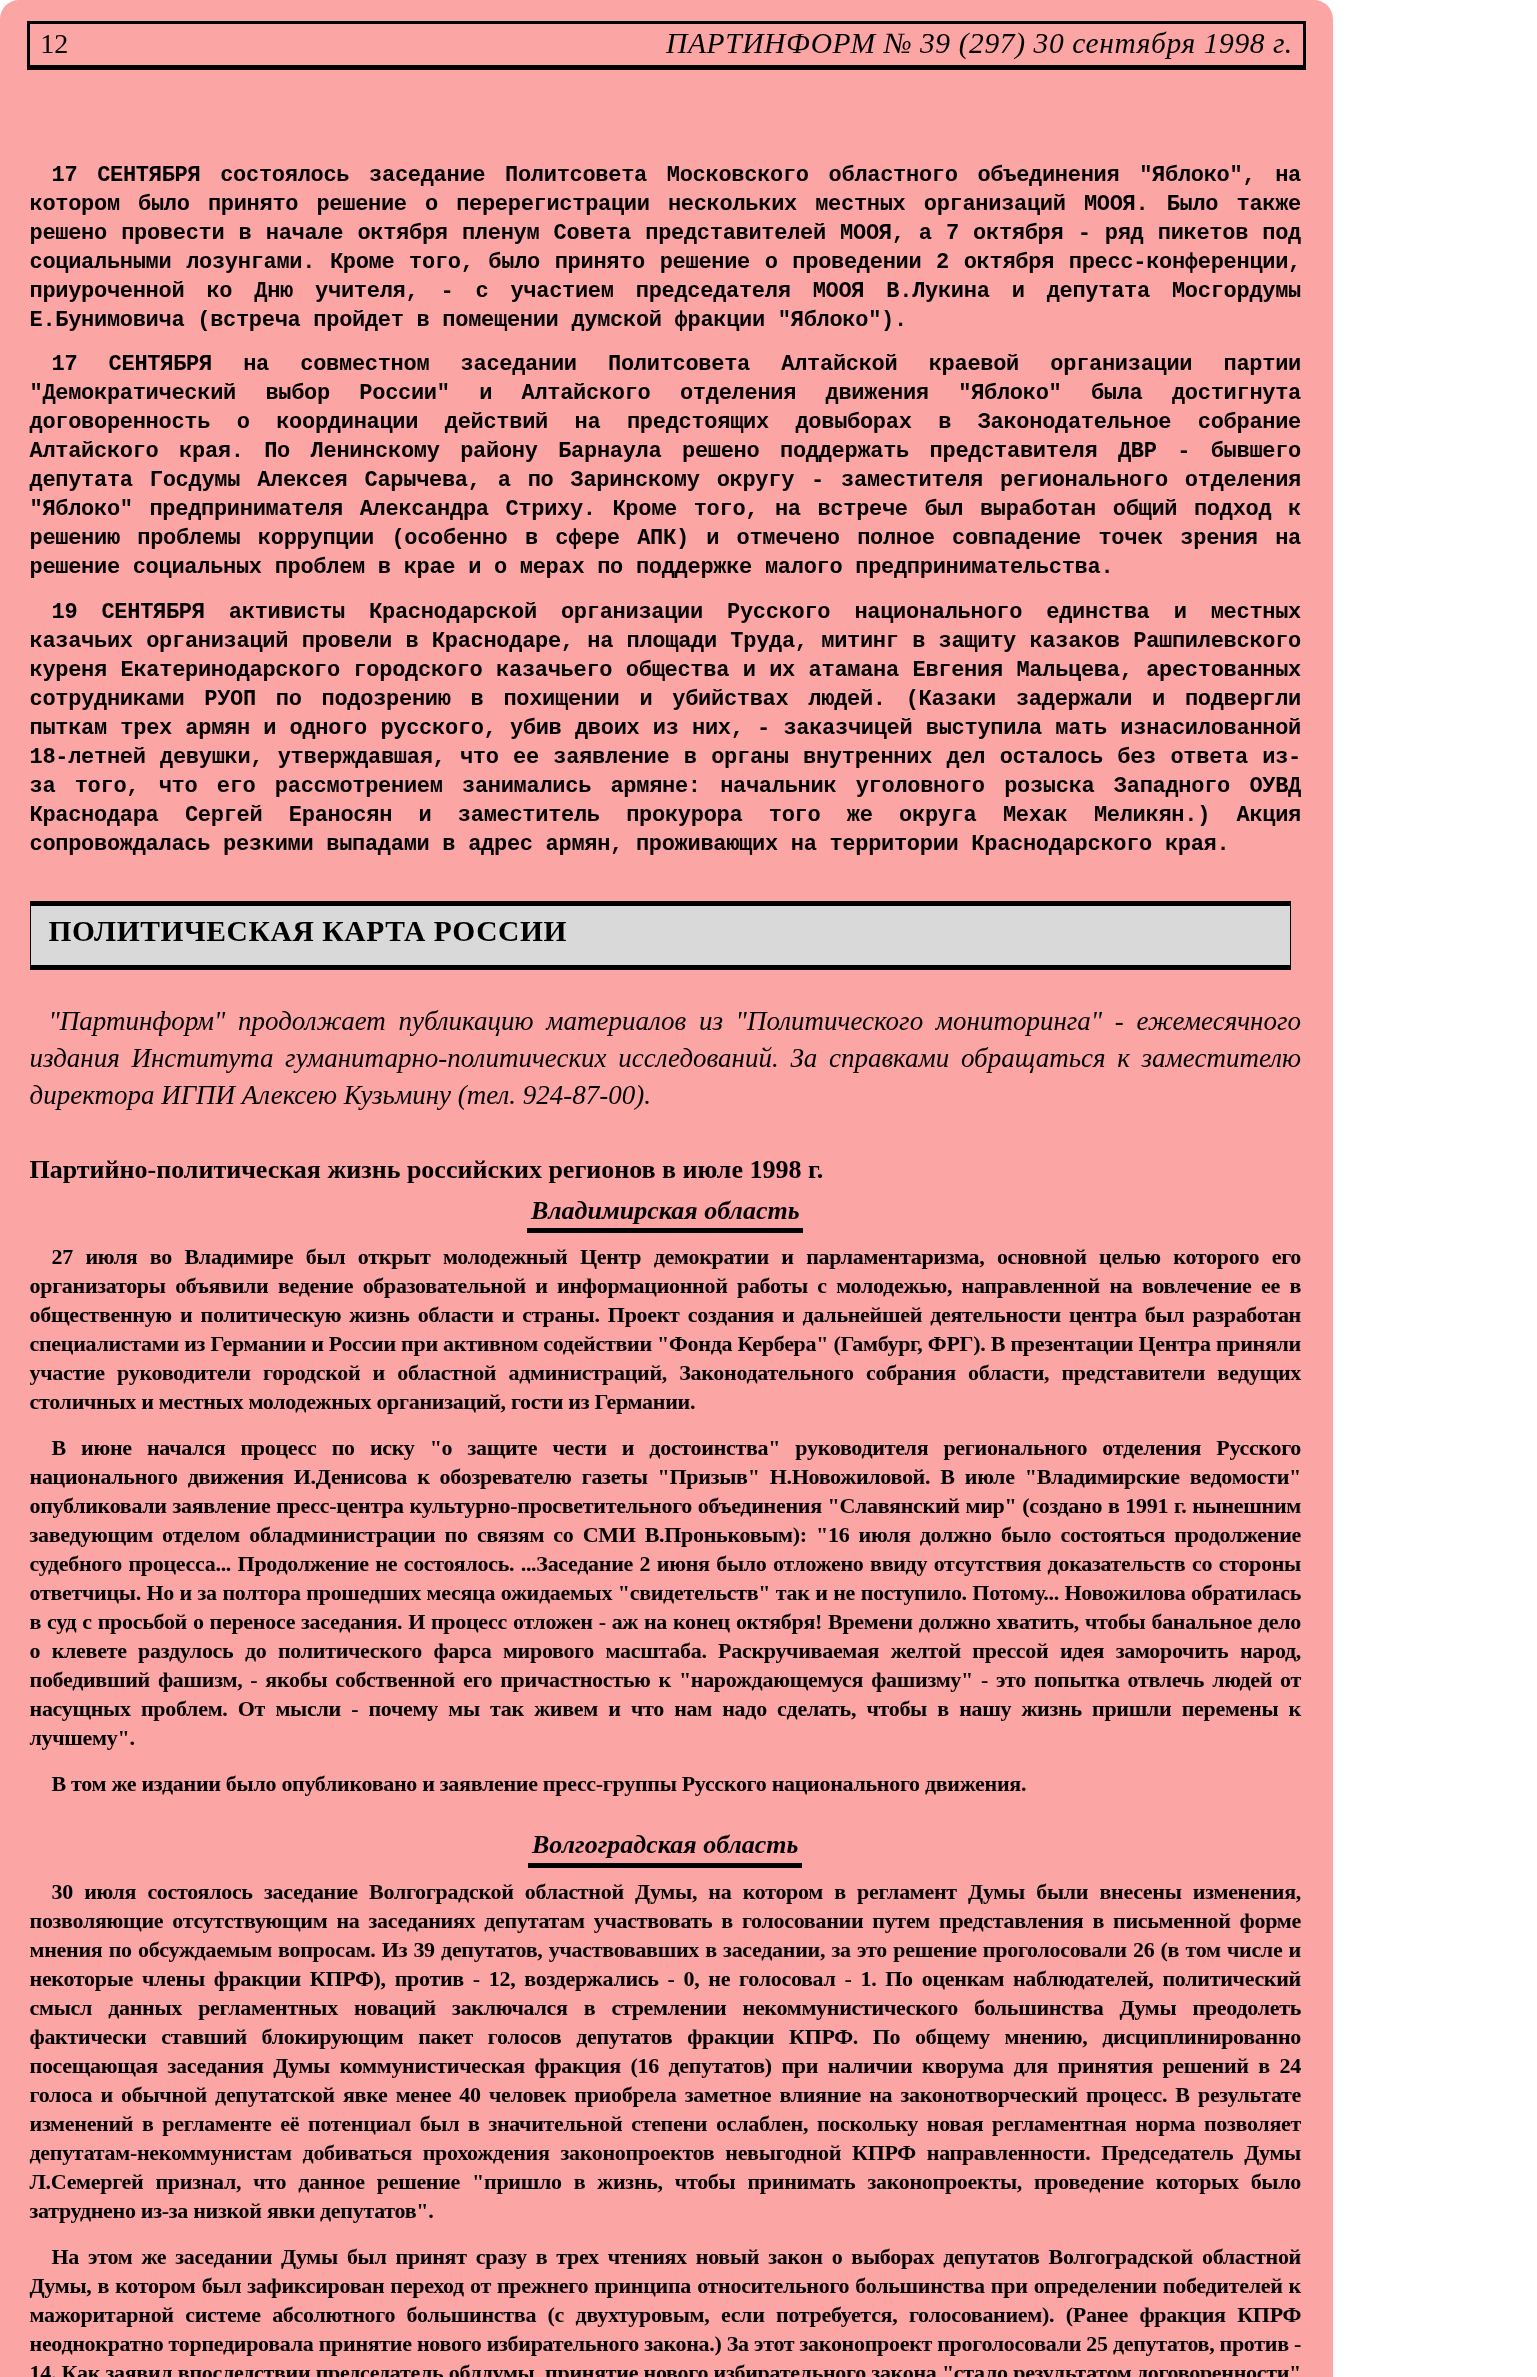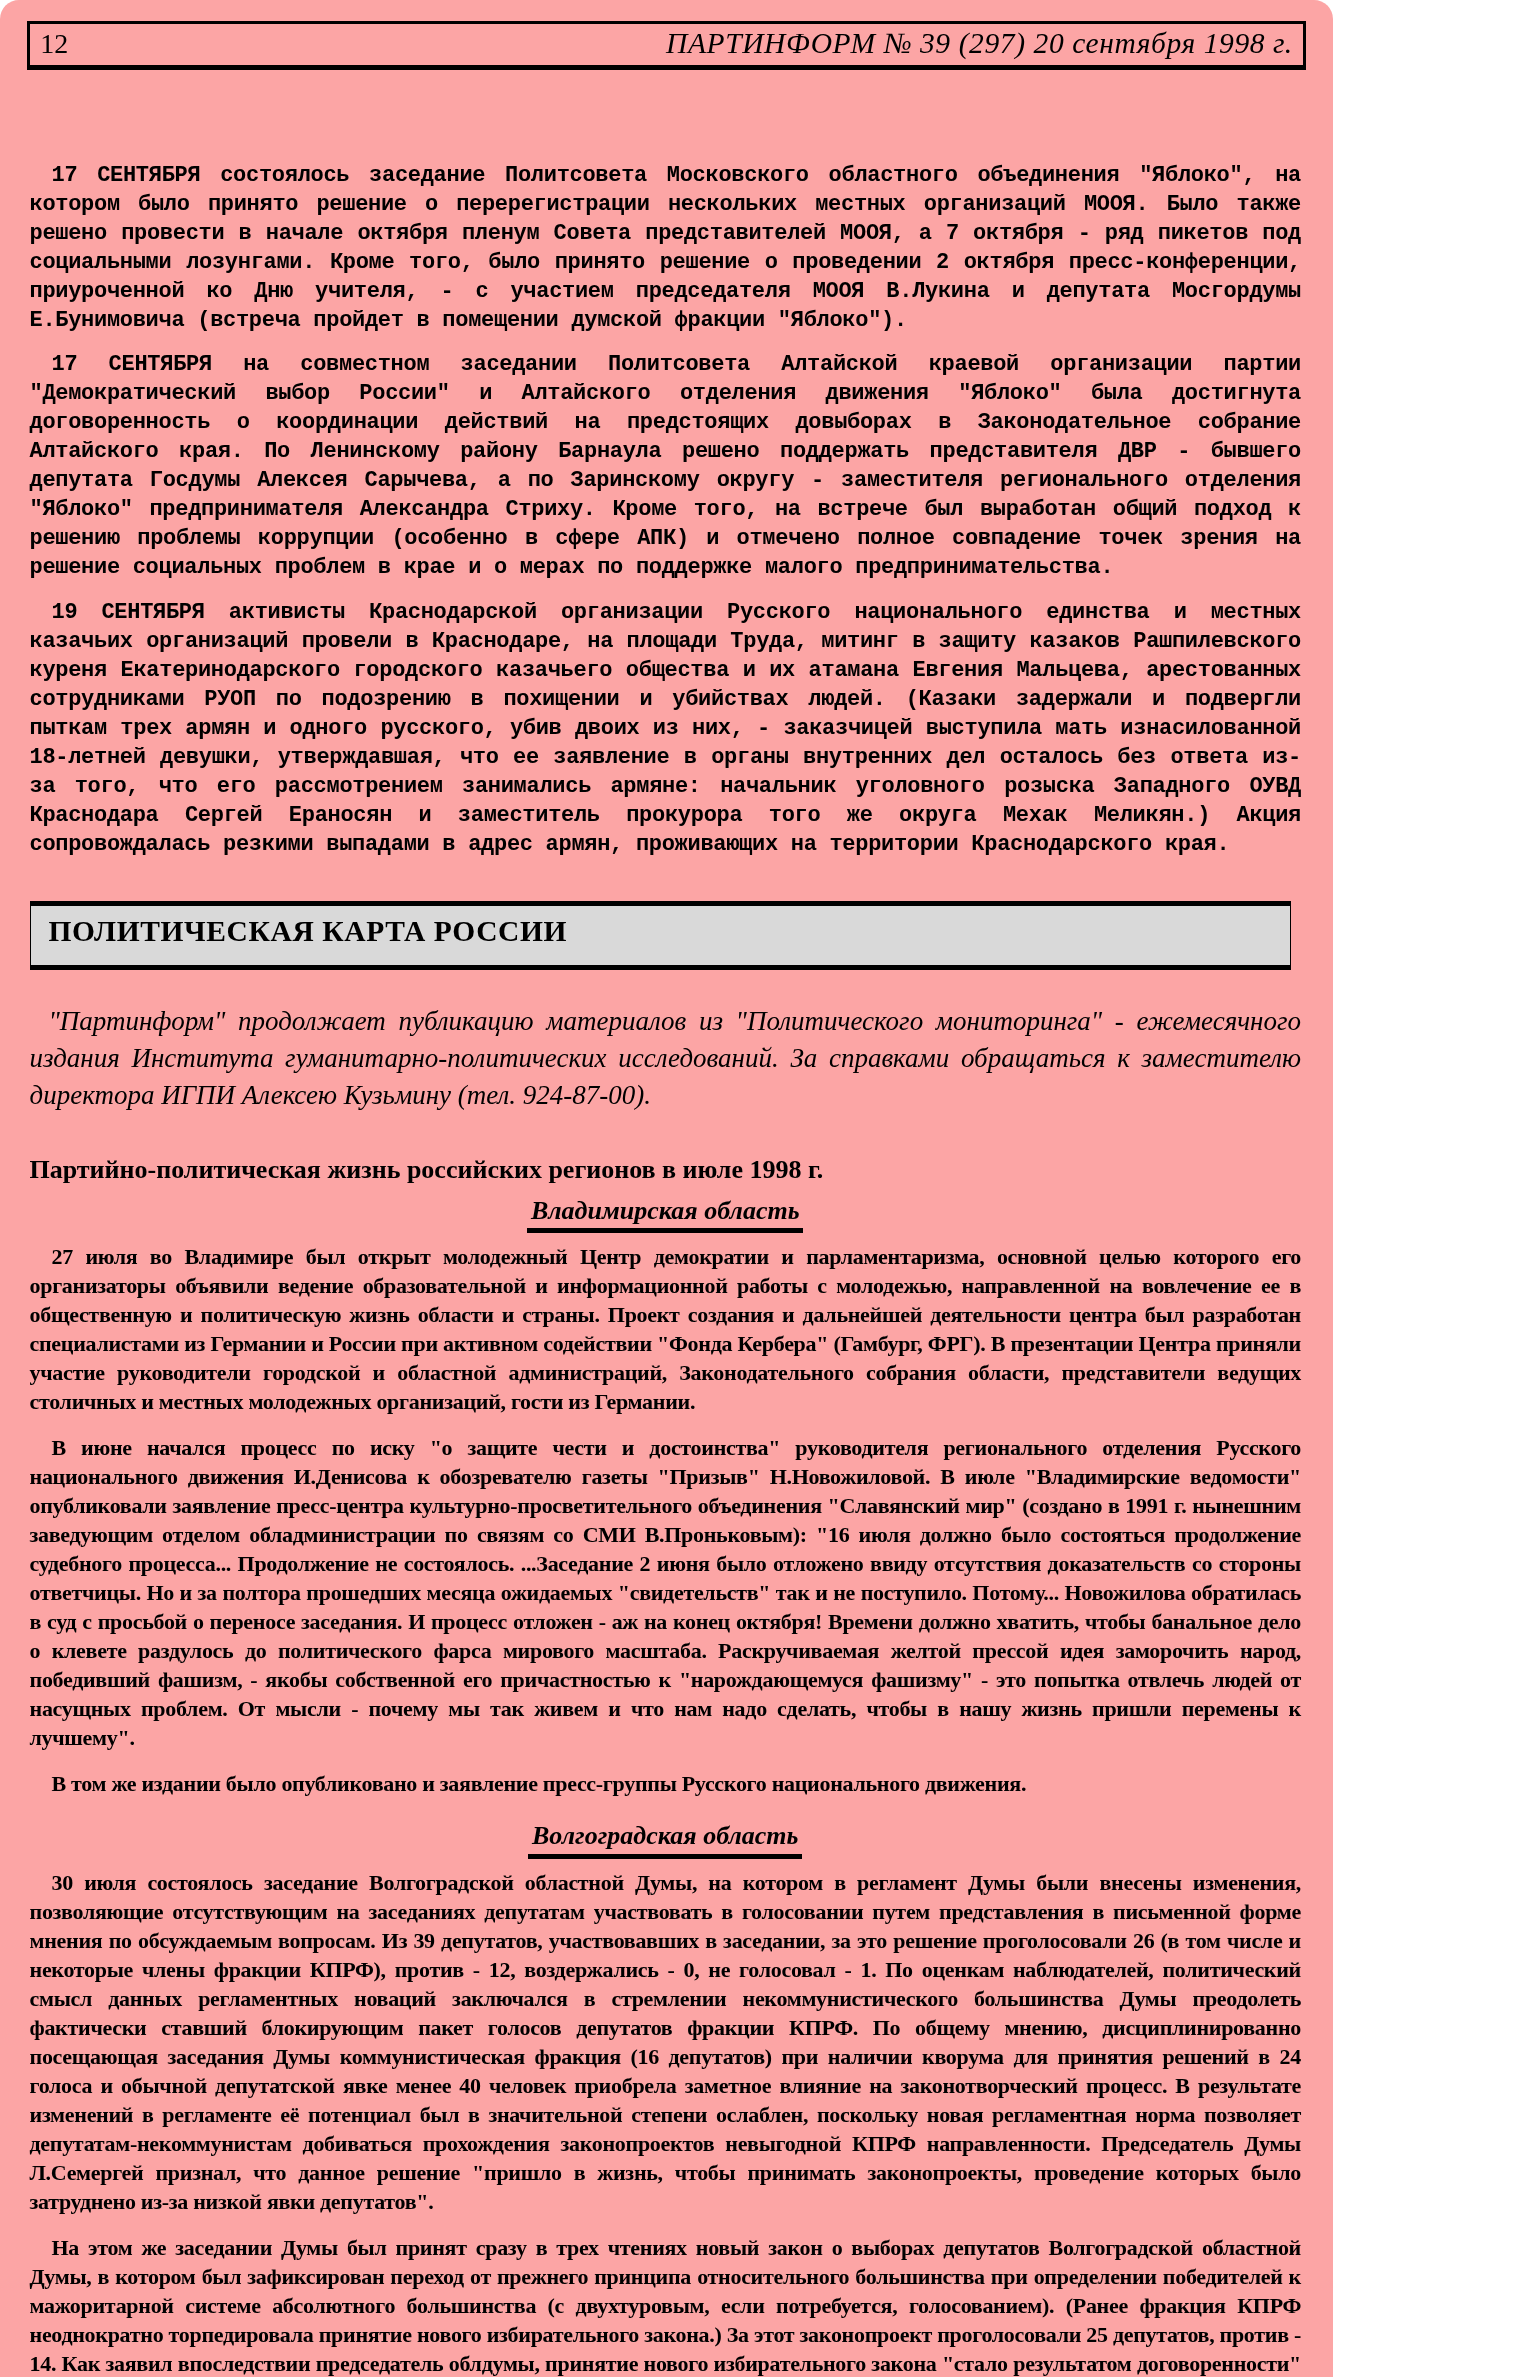--- a/index.html
+++ b/index.html
@@ -92,21 +92,21 @@
     font-weight: bold;
     font-size: 26px;
     line-height: 1.15;
   }
 
   
   .region-heading {
     margin: 11.5px 32px 0 29.5px;
     text-align: center;
   }
-  .region-heading.gap { margin-top: 24px; }
+  .region-heading.gap { margin-top: 33px; }
   .region-heading span {
     display: inline-block;
     font-family: "Liberation Serif", serif;
     font-weight: bold;
     font-style: italic;
     font-size: 26px;
     line-height: 1.1;
     padding: 0 3.8px 3.2px 3.8px;
     border-bottom: 5.1px solid #000;
   }
@@ -124,21 +124,21 @@
   }
   .region-par + .region-par { margin-top: 17px; }
 </style>
 </head>
 <body>
 
 <div class="page">
 
   <div class="header-bar">
     <span class="page-number">12</span>
-    <span class="journal-title">ПАРТИНФОРМ № 39 (297) 20 сентября 1998 г.</span>
+    <span class="journal-title">ПАРТИНФОРМ № 39 (297) 30 сентября 1998 г.</span>
   </div>
 
   <div class="news-section">
     <p class="news-par"><b>17 СЕНТЯБРЯ</b> <span>состоялось заседание Политсовета Московского областного объединения "Яблоко", на котором было принято решение о перерегистрации нескольких местных организаций МООЯ. Было также решено провести в начале октября пленум Совета представителей МООЯ, а 7 октября - ряд пикетов под социальными лозунгами. Кроме того, было принято решение о проведении 2 октября пресс-конференции, приуроченной ко Дню учителя, - с участием председателя МООЯ В.Лукина и депутата Мосгордумы Е.Бунимовича (встреча пройдет в помещении думской фракции "Яблоко").</span></p>
     <p class="news-par"><b>17 СЕНТЯБРЯ</b> <span>на совместном заседании Политсовета Алтайской краевой организации партии "Демократический выбор России" и Алтайского отделения движения "Яблоко" была достигнута договоренность о координации действий на предстоящих довыборах в Законодательное собрание Алтайского края. По Ленинскому району Барнаула решено поддержать представителя ДВР - бывшего депутата Госдумы Алексея Сарычева, а по Заринскому округу - заместителя регионального отделения "Яблоко" предпринимателя Александра Стриху. Кроме того, на встрече был выработан общий подход к решению проблемы коррупции (особенно в сфере АПК) и отмечено полное совпадение точек зрения на решение социальных проблем в крае и о мерах по поддержке малого предпринимательства.</span></p>
     <p class="news-par"><b>19 СЕНТЯБРЯ</b> <span>активисты Краснодарской организации Русского национального единства и местных казачьих организаций провели в Краснодаре, на площади Труда, митинг в защиту казаков Рашпилевского куреня Екатеринодарского городского казачьего общества и их атамана Евгения Мальцева, арестованных сотрудниками РУОП по подозрению в похищении и убийствах людей. (Казаки задержали и подвергли пыткам трех армян и одного русского, убив двоих из них, - заказчицей выступила мать изнасилованной 18-летней девушки, утверждавшая, что ее заявление в органы внутренних дел осталось без ответа из-за того, что его рассмотрением занимались армяне: начальник уголовного розыска Западного ОУВД Краснодара Сергей Ераносян и заместитель прокурора того же округа Мехак Меликян.) Акция сопровождалась резкими выпадами в адрес армян, проживающих на территории Краснодарского края.</span></p>
   </div>
 
   <div class="section-box">
     <h2>ПОЛИТИЧЕСКАЯ КАРТА РОССИИ</h2>

